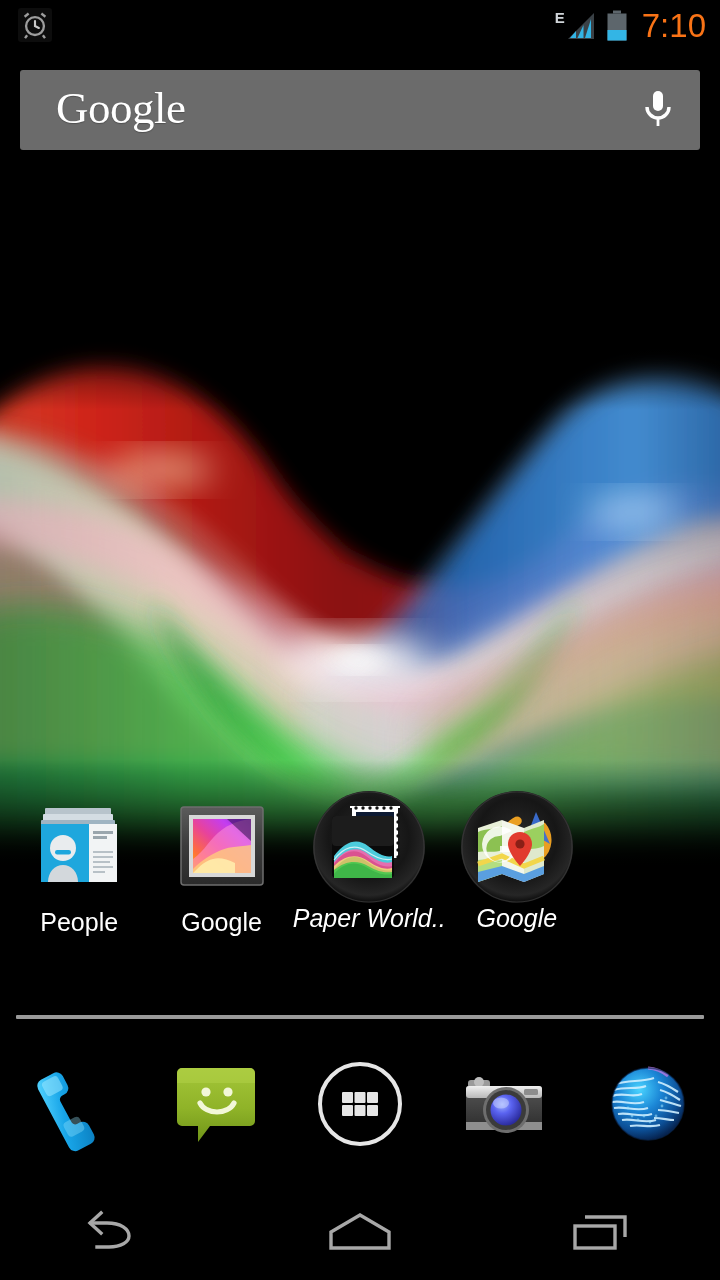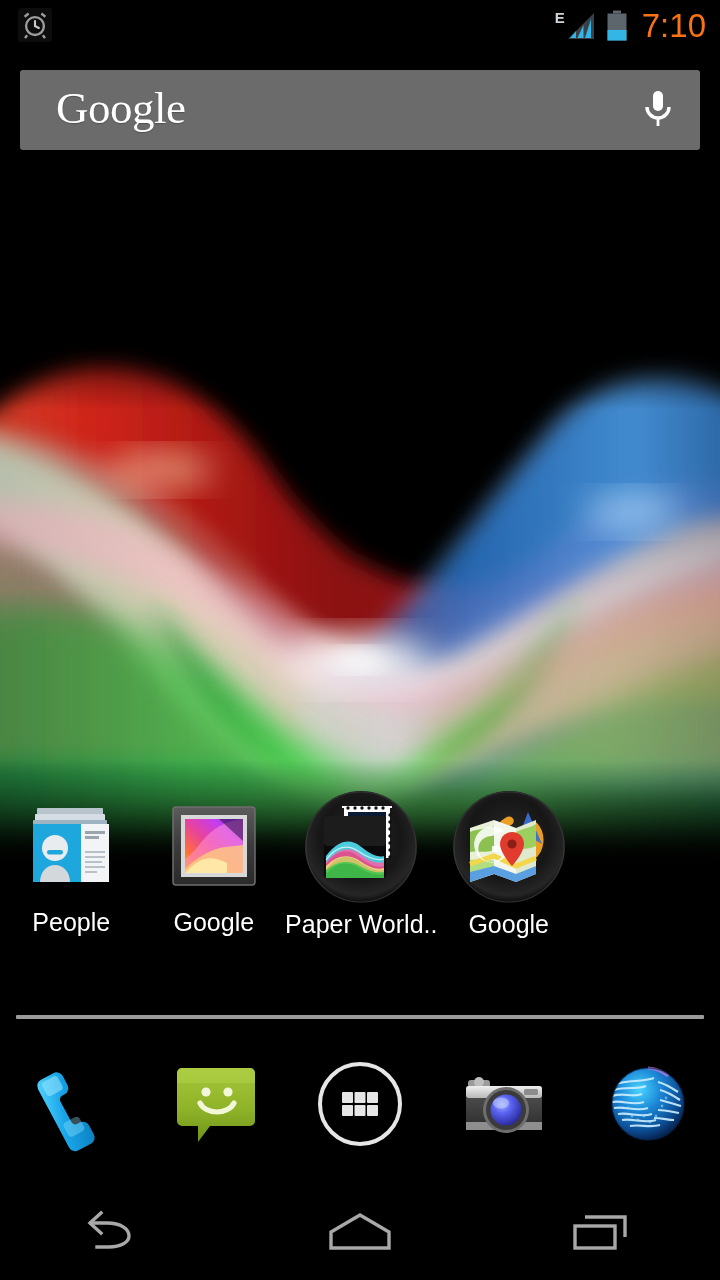--- a/index.html
+++ b/index.html
@@ -116,21 +116,21 @@
     display: flex;
     align-items: center;
     justify-content: center;
     margin-right: 6px;
   }
   .mic-icon { width: 34px; height: 44px; display: block; }
 
   
   #app-row {
     position: absolute;
-    left: 0;
+    left: 8px;
     top: 792px;
     width: 580px;
     height: 170px;
     z-index: 20;
     display: flex;
   }
   .app-cell {
     width: 180px;
     height: 170px;
     display: flex;
@@ -148,21 +148,21 @@
   .app-label {
     color: #ffffff;
     font-size: 25px;
     line-height: 1;
     margin-top: 10px;
     text-shadow: 0 1px 3px rgba(0,0,0,0.95), 0 0 6px rgba(0,0,0,0.8);
     white-space: nowrap;
     font-weight: 400;
   }
   .app-cell.folder .app-icon-wrap { width: 118px; height: 118px; margin-top: -4px;}
-  .app-cell.folder .app-label { margin-top: 6px; }
+  .app-cell.folder .app-label { margin-top: 0; font-style: italic; }
 
   
   #dock-divider {
     position: absolute;
     left: 16px;
     top: 1015px;
     width: 688px;
     height: 4px;
     background: #9a9a9a;
     z-index: 20;

